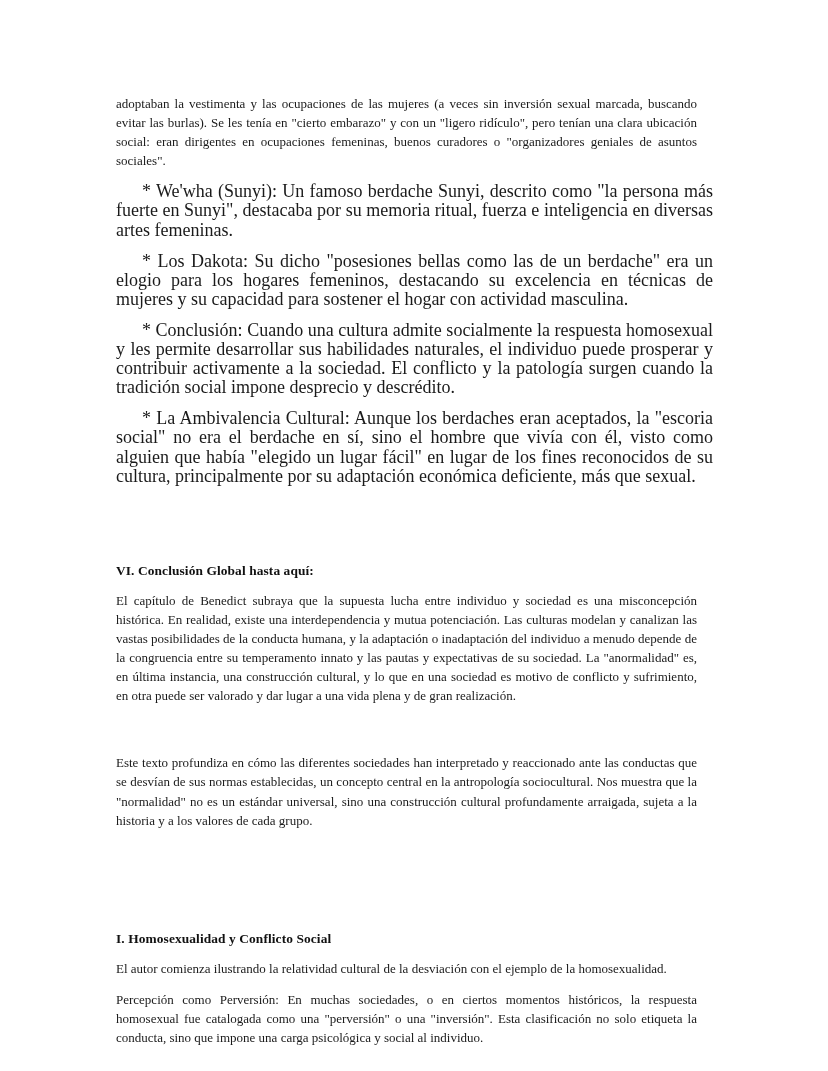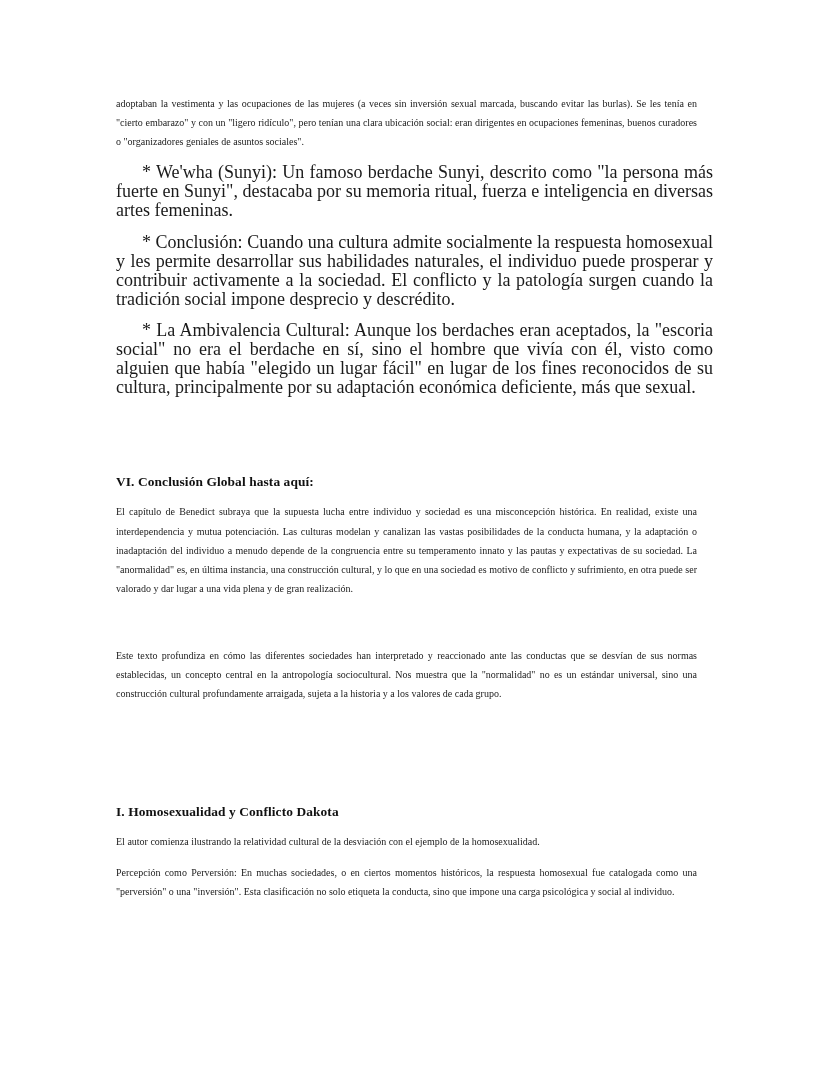--- a/index.html
+++ b/index.html
@@ -21,21 +21,21 @@
     height: 1071px;
     background: #ffffff;
     box-sizing: border-box;
     padding: 94px 115px 0 116px;
   }
   .content {
     width: 597px;
   }
   p.body-text {
     margin: 0 16px 12px 0;
-    font-size: 10px;
+    font-size: 13px;
     line-height: 19.1px;
     text-align: justify;
     text-justify: inter-word;
     color: #1a1a1a;
     hyphens: none;
   }
   p.bullet {
     margin: 0 0 12px 0;
     font-size: 18px;
     line-height: 19.1px;
@@ -60,38 +60,39 @@
 </head>
 <body style="color: rgb(26, 26, 26);">
 
 <div class="page" style="background: rgb(255, 255, 255);">
   <div class="content">
 
     <p class="body-text">adoptaban la vestimenta y las ocupaciones de las mujeres (a veces sin inversión sexual marcada, buscando evitar las burlas). Se les tenía en "cierto embarazo" y con un "ligero ridículo", pero tenían una clara ubicación social: eran dirigentes en ocupaciones femeninas, buenos curadores o "organizadores geniales de asuntos sociales".</p>
 
     <p class="bullet">*   We'wha (Sunyi): Un famoso berdache Sunyi, descrito como "la persona más fuerte en Sunyi", destacaba por su memoria ritual, fuerza e inteligencia en diversas artes femeninas.</p>
 
+    <p class="bullet">*    Los Dakota: Su dicho "posesiones bellas como las de un berdache" era un elogio para los hogares femeninos, destacando su excelencia en técnicas de mujeres y su capacidad para sostener el hogar con actividad masculina.</p>
 
     <p class="bullet">*   Conclusión: Cuando una cultura admite socialmente la respuesta homosexual y les permite desarrollar sus habilidades naturales, el individuo puede prosperar y contribuir activamente a la sociedad. El conflicto y la patología surgen cuando la tradición social impone desprecio y descrédito.</p>
 
     <p class="bullet">*   La Ambivalencia Cultural: Aunque los berdaches eran aceptados, la "escoria social" no era el berdache en sí, sino el hombre que vivía con él, visto como alguien que había "elegido un lugar fácil" en lugar de los fines reconocidos de su cultura, principalmente por su adaptación económica deficiente, más que sexual.</p>
 
     <div class="gap-large"></div>
 
     <h2 class="heading">VI. Conclusión Global hasta aquí:</h2>
 
     <p class="body-text">El capítulo de Benedict subraya que la supuesta lucha entre individuo y sociedad es una misconcepción histórica. En realidad, existe una interdependencia y mutua potenciación. Las culturas modelan y canalizan las vastas posibilidades de la conducta humana, y la adaptación o inadaptación del individuo a menudo depende de la congruencia entre su temperamento innato y las pautas y expectativas de su sociedad. La "anormalidad" es, en última instancia, una construcción cultural, y lo que en una sociedad es motivo de conflicto y sufrimiento, en otra puede ser valorado y dar lugar a una vida plena y de gran realización.</p>
 
     <div class="gap-mid"></div>
 
 
     <p class="body-text">Este texto profundiza en cómo las diferentes sociedades han interpretado y reaccionado ante las conductas que se desvían de sus normas establecidas, un concepto central en la antropología sociocultural. Nos muestra que la "normalidad" no es un estándar universal, sino una construcción cultural profundamente arraigada, sujeta a la historia y a los valores de cada grupo.</p>
 
     <div class="gap-section"></div>
 
-    <h2 class="heading">I. Homosexualidad y Conflicto Dakota</h2>
+    <h2 class="heading">I. Homosexualidad y Conflicto Social</h2>
 
     <p class="body-text">El autor comienza ilustrando la relatividad cultural de la desviación con el ejemplo de la homosexualidad.</p>
 
     <p class="body-text">Percepción como Perversión: En muchas sociedades, o en ciertos momentos históricos, la respuesta homosexual fue catalogada como una "perversión" o una "inversión". Esta clasificación no solo etiqueta la conducta, sino que impone una carga psicológica y social al individuo.</p>
 
   </div>
 </div>
 
 </body></html>

